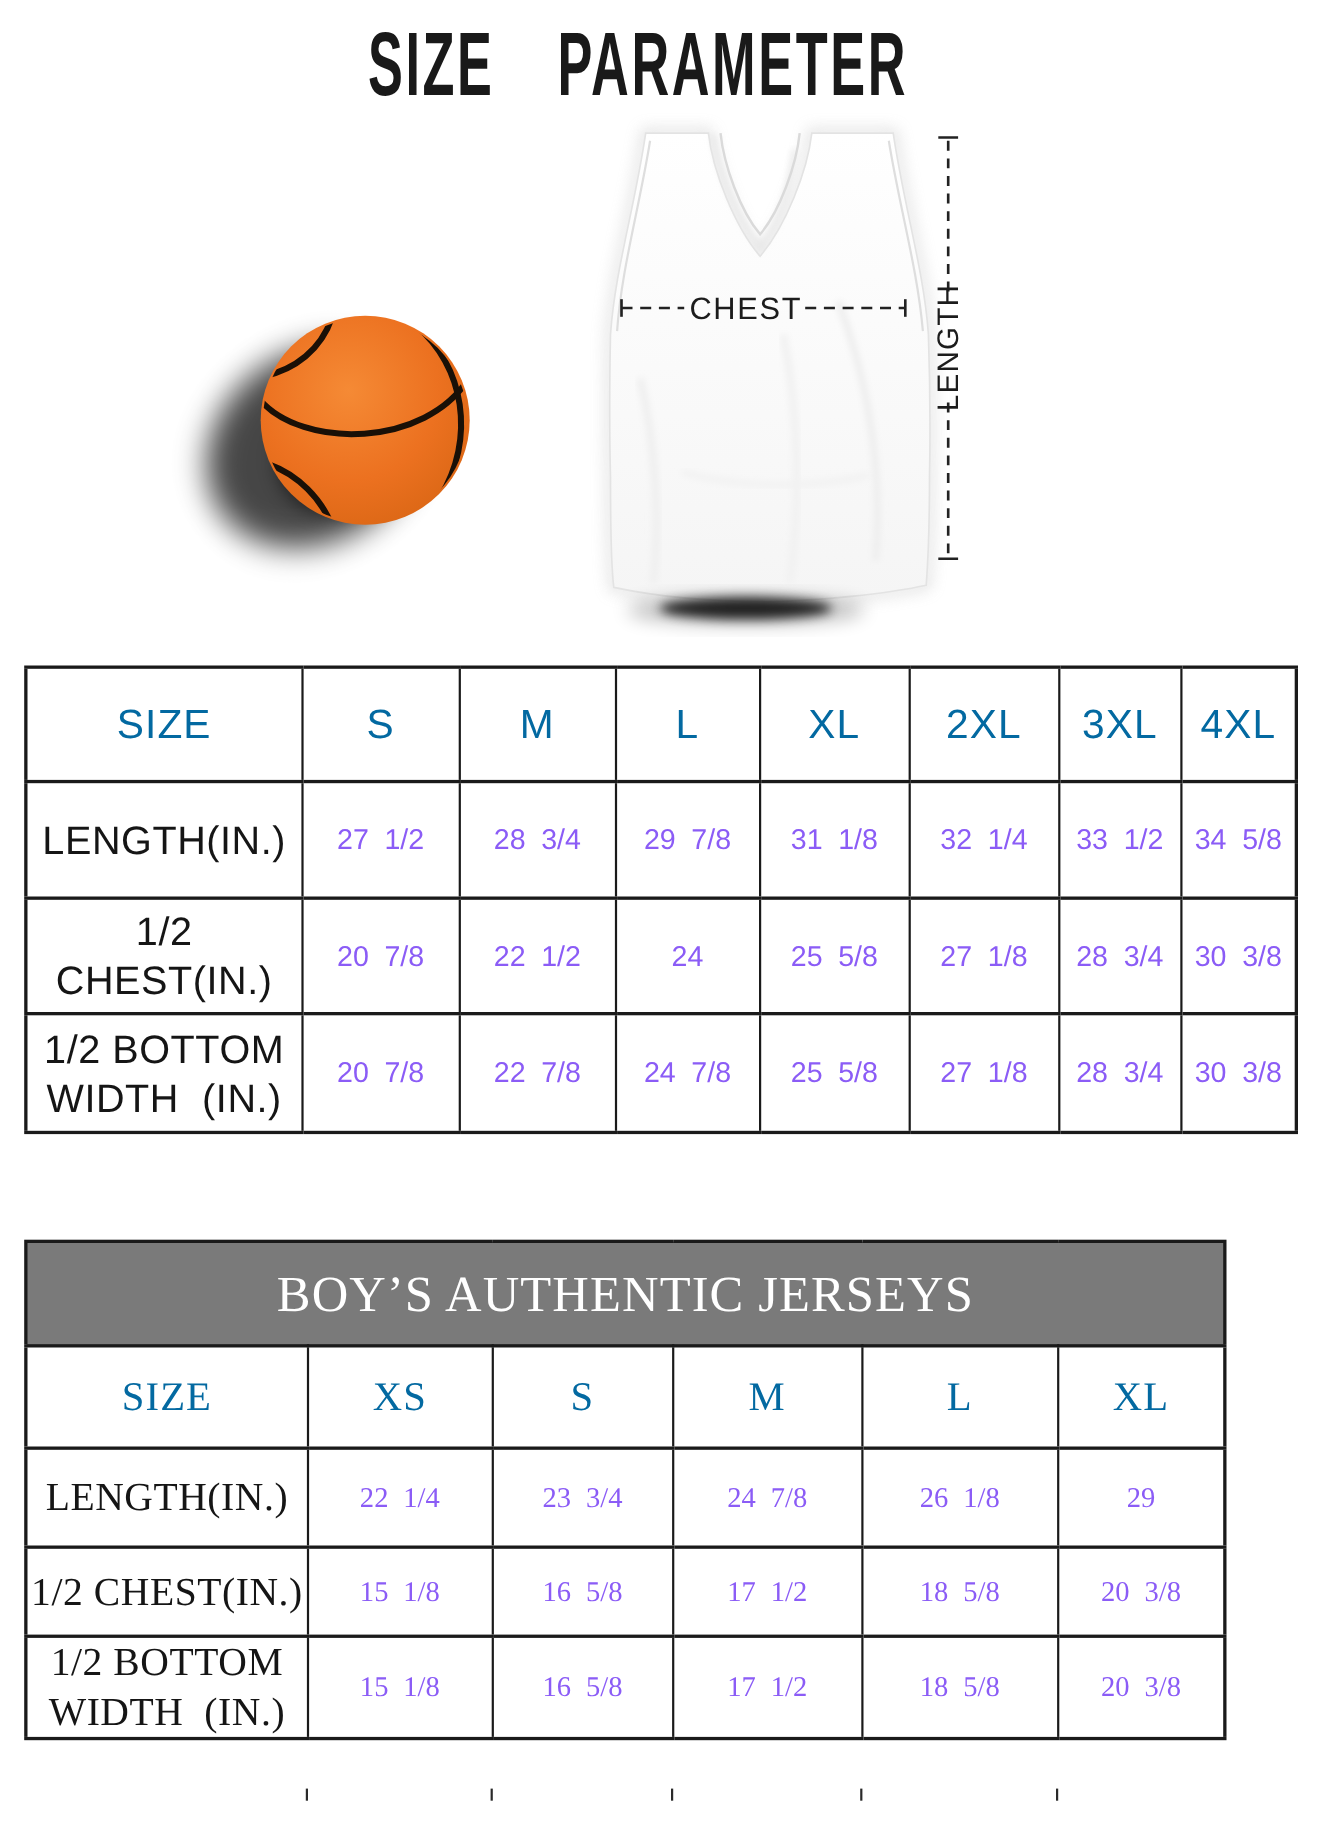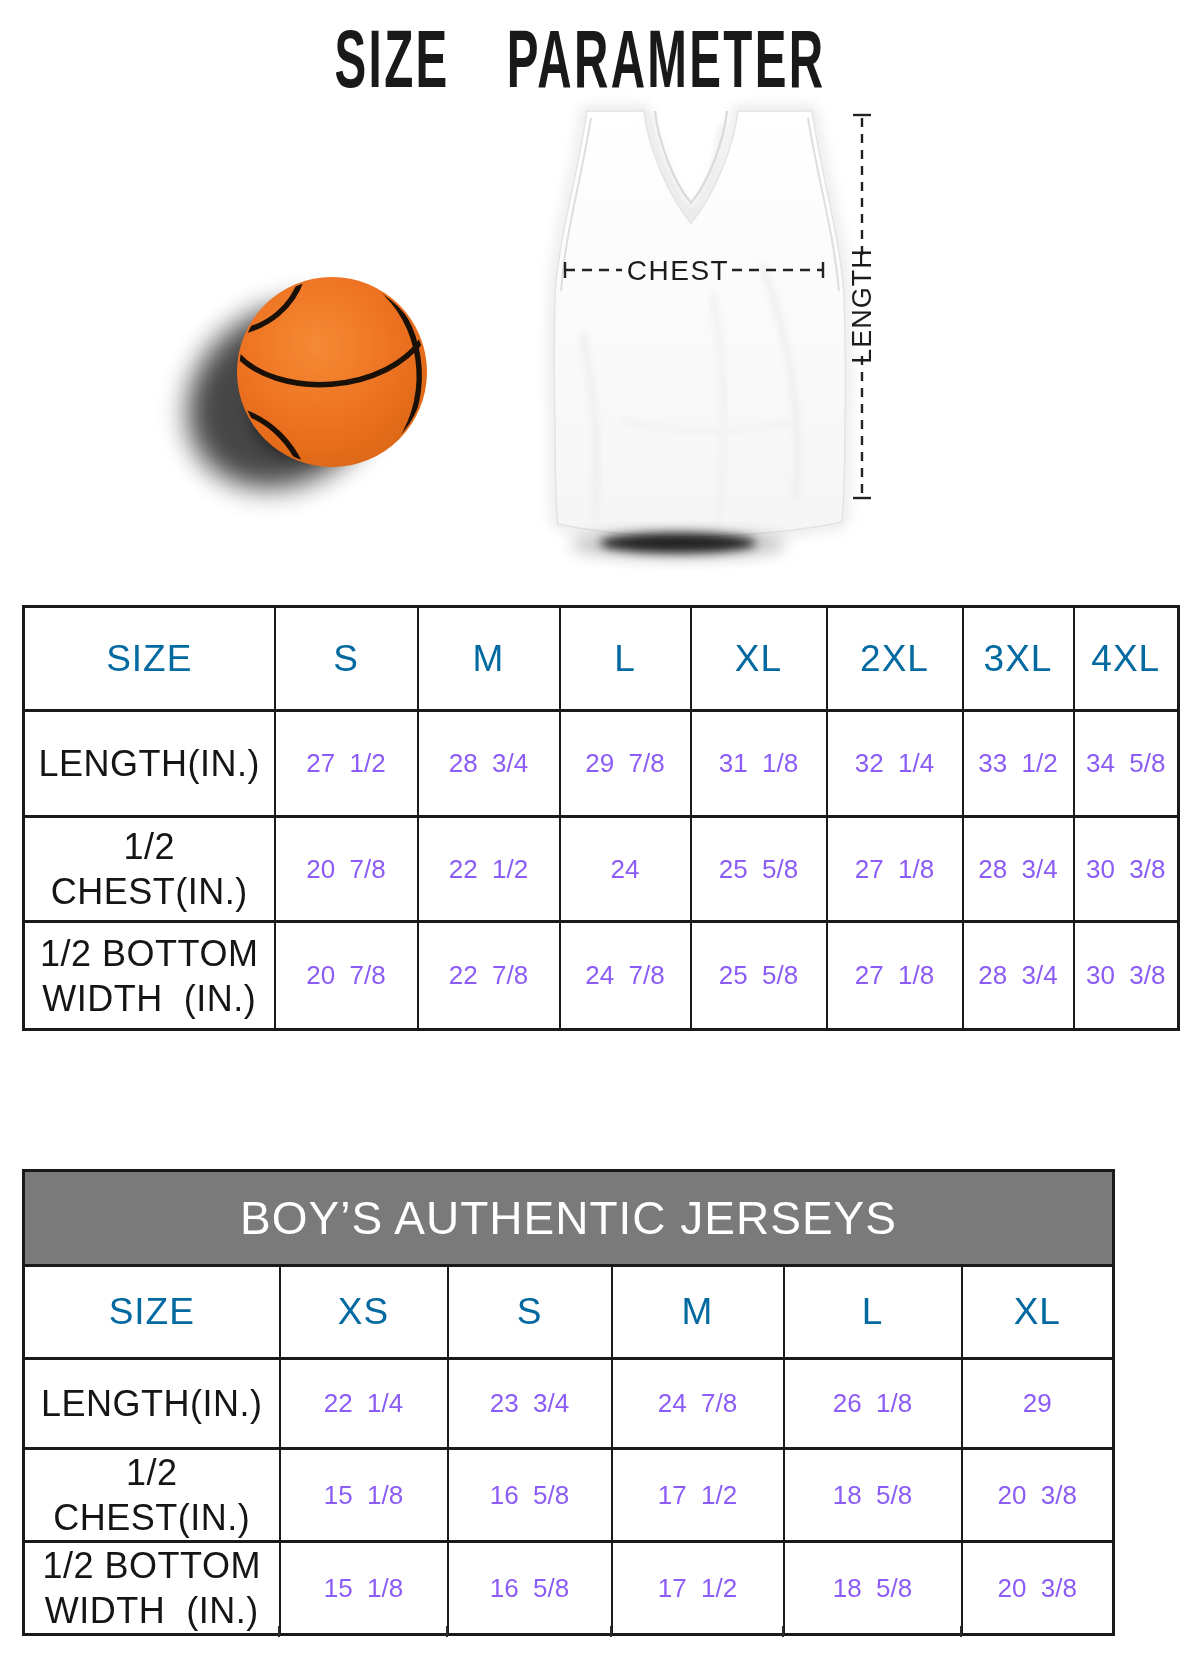--- a/index.html
+++ b/index.html
@@ -9,33 +9,33 @@
   }
   
   .main-title{
     position:absolute;left:0;top:18px;width:1160px;margin:0;
     text-align:center;font-size:82px;font-weight:bold;color:#191919;
     letter-spacing:4px;word-spacing:72px;line-height:1.0;
     transform:scaleX(0.58);transform-origin:580px center;
     white-space:nowrap;
   }
   
-  .figure-wrap{position:absolute;left:150px;top:84px;width:800px;height:500px;}
+  .figure-wrap{position:absolute;left:150px;top:94px;width:800px;height:500px;}
   
   .size-table{
     border-collapse:collapse;table-layout:fixed;background:#fff;
     border:3px solid #1a1a1a;position:absolute;left:22px;
   }
   .size-table td,.size-table th{
     border-left:2px solid #1a1a1a;border-right:2px solid #1a1a1a;
     border-top:3px solid #1a1a1a;border-bottom:3px solid #1a1a1a;
     text-align:center;vertical-align:middle;padding:0;
   }
   .mens-table{top:605px;width:1155px;}
-  .boys-table{top:1169px;width:1090px;}
+  .boys-table{top:1127px;width:1090px;font-family:Liberation Serif, serif;}
   .band-cell{
     background:#7a7a7a;color:#ffffff;font-size:46px;letter-spacing:1px;
     font-weight:normal;
   }
   .mens-band{height:108px;padding-right:48px;}
   .boys-band{height:92px;}
   .col-head{font-size:37px;font-weight:normal;letter-spacing:1px;color:#0369a1;}
   .row-label{font-size:36px;letter-spacing:0.5px;white-space:pre-wrap;line-height:1.25;color:#151515;}
   .val-cell{font-size:26px;word-spacing:7px;white-space:nowrap;color:#8b5cf6;}
   

